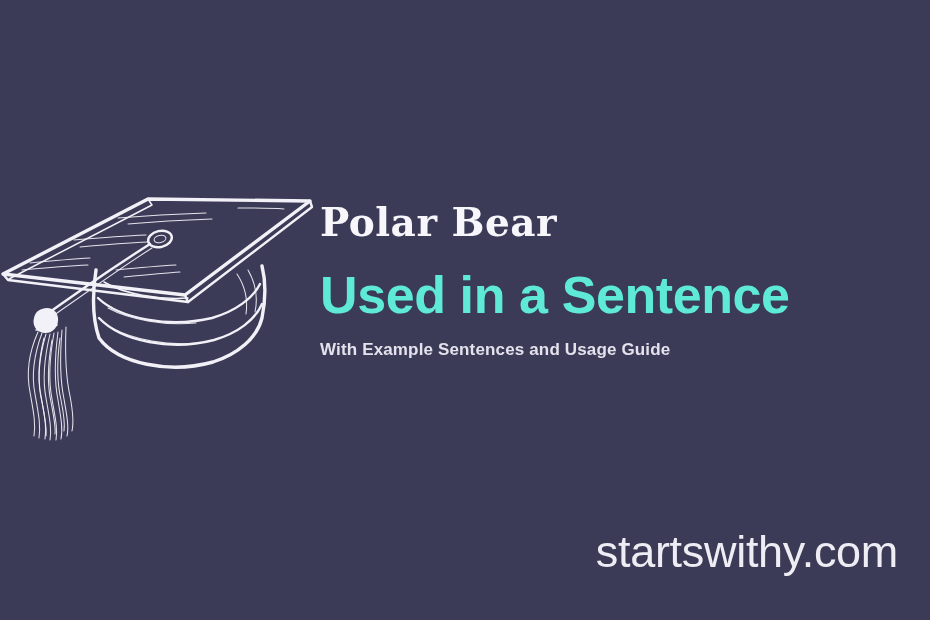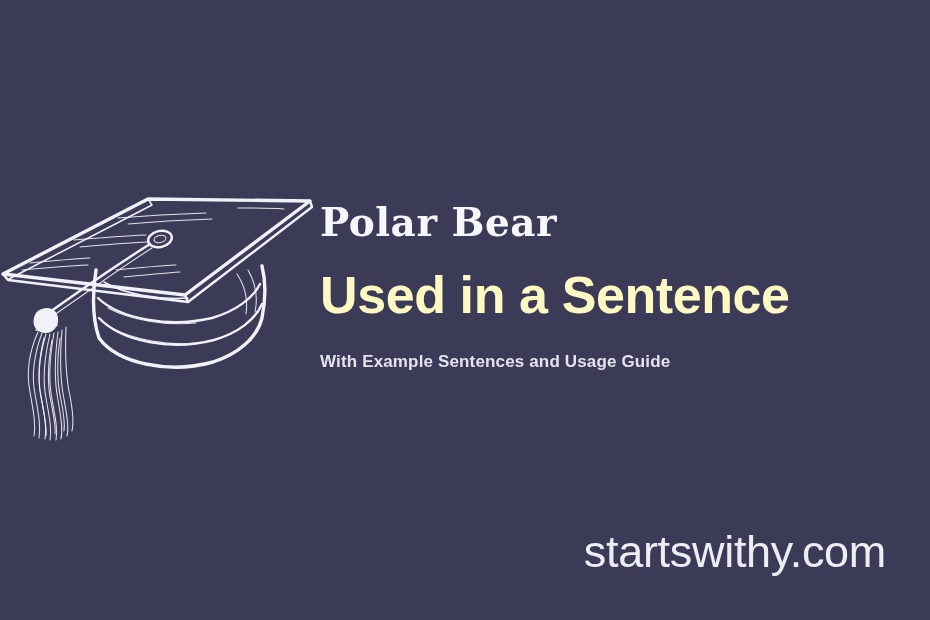--- a/index.html
+++ b/index.html
@@ -60,39 +60,39 @@
     color: #f7f6fa;
     margin: 0;
     white-space: nowrap;
   }
   #headline {
     font-family: "Liberation Sans", sans-serif;
     font-weight: 700;
     font-size: 52px;
     line-height: 62px;
     letter-spacing: -0.4px;
-    color: #fef9c3;
+    color: #5eead4;
     margin: 6px 0 0 0;
     white-space: nowrap;
   }
   #tagline {
     font-family: "Liberation Sans", sans-serif;
     font-weight: 700;
     font-size: 17px;
     line-height: 24px;
     letter-spacing: 0.15px;
     color: #e4e2ec;
-    margin: 24px 0 0 0;
+    margin: 12px 0 0 0;
     white-space: nowrap;
   }
 
   
   #brand {
     position: absolute;
-    right: 44px;
+    right: 32px;
     top: 524px;
     font-family: "Liberation Sans", sans-serif;
     font-weight: 400;
     font-size: 45px;
     line-height: 56px;
     letter-spacing: -0.3px;
     color: #efedf4;
     text-align: right;
     white-space: nowrap;
   }

